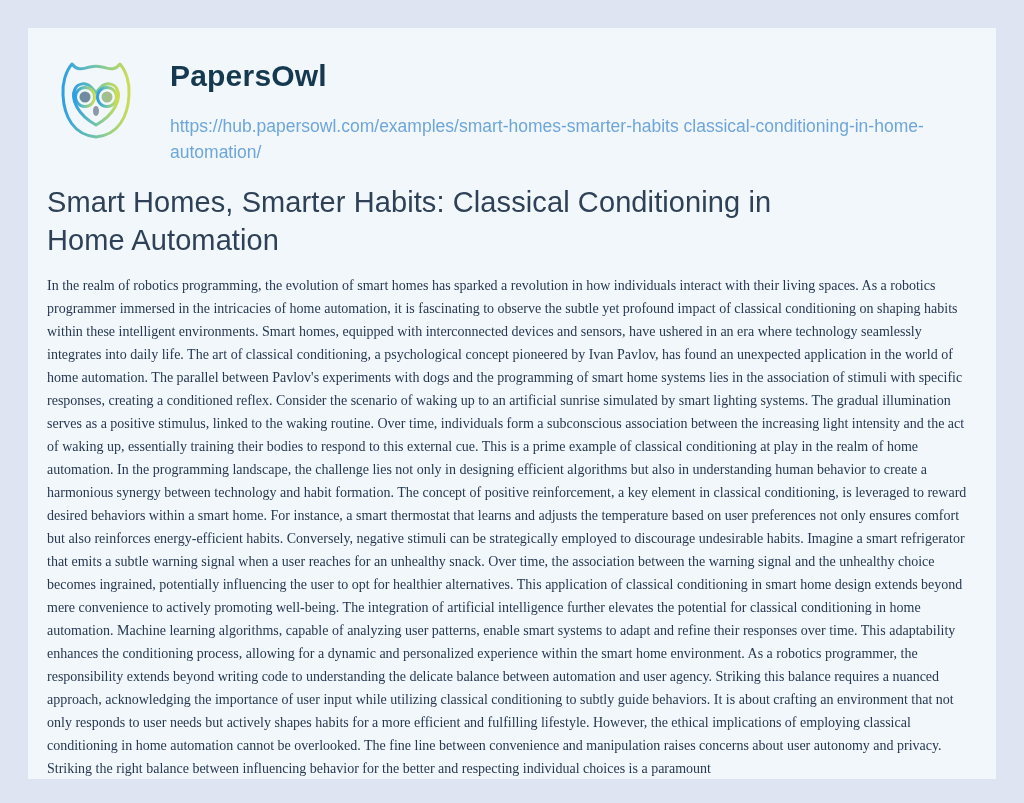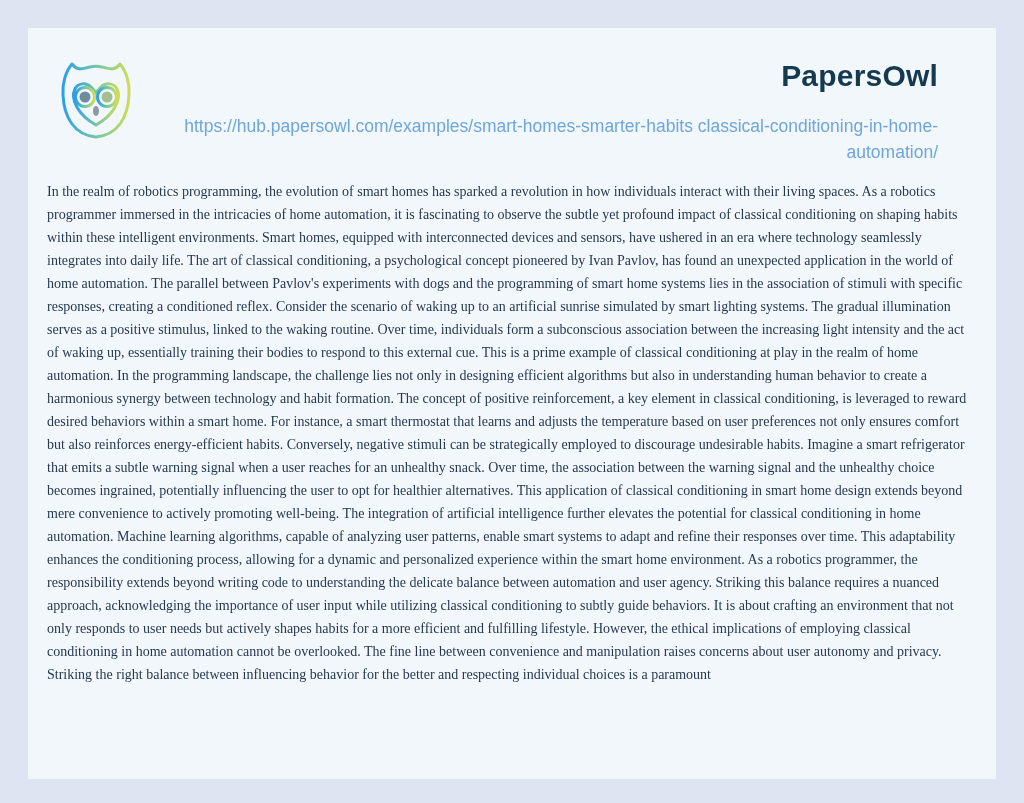--- a/index.html
+++ b/index.html
@@ -28,21 +28,20 @@
     gap: 26px;
   }
   .logo {
     width: 96px;
     height: 96px;
     flex: 0 0 auto;
   }
   .logo svg { display: block; width: 96px; height: 96px; }
   .header-text {
     padding-top: 4px;
-    text-align: right;
   }
   .brand {
     font-size: 30px;
     font-weight: 700;
     color: #15394f;
     letter-spacing: 0.2px;
     line-height: 34px;
   }
   .url {
     display: block;
@@ -101,17 +100,18 @@
 
           <ellipse cx="48" cy="56" rx="3" ry="5" fill="#8b9aa6"></ellipse>
         </svg>
       </div>
       <div class="header-text">
         <div class="brand">PapersOwl</div>
         <a class="url" href="#">https://hub.papersowl.com/examples/smart-homes-smarter-habits classical-conditioning-in-home-automation/</a>
       </div>
     </header>
 
+    <h1 class="title">Smart Homes, Smarter Habits: Classical Conditioning in Home Automation</h1>
 
     <p class="body-text">In the realm of robotics programming, the evolution of smart homes has sparked a revolution in how individuals interact with their living spaces. As a robotics programmer immersed in the intricacies of home automation, it is fascinating to observe the subtle yet profound impact of classical conditioning on shaping habits within these intelligent environments. Smart homes, equipped with interconnected devices and sensors, have ushered in an era where technology seamlessly integrates into daily life. The art of classical conditioning, a psychological concept pioneered by Ivan Pavlov, has found an unexpected application in the world of home automation. The parallel between Pavlov's experiments with dogs and the programming of smart home systems lies in the association of stimuli with specific responses, creating a conditioned reflex. Consider the scenario of waking up to an artificial sunrise simulated by smart lighting systems. The gradual illumination serves as a positive stimulus, linked to the waking routine. Over time, individuals form a subconscious association between the increasing light intensity and the act of waking up, essentially training their bodies to respond to this external cue. This is a prime example of classical conditioning at play in the realm of home automation. In the programming landscape, the challenge lies not only in designing efficient algorithms but also in understanding human behavior to create a harmonious synergy between technology and habit formation. The concept of positive reinforcement, a key element in classical conditioning, is leveraged to reward desired behaviors within a smart home. For instance, a smart thermostat that learns and adjusts the temperature based on user preferences not only ensures comfort but also reinforces energy-efficient habits. Conversely, negative stimuli can be strategically employed to discourage undesirable habits. Imagine a smart refrigerator that emits a subtle warning signal when a user reaches for an unhealthy snack. Over time, the association between the warning signal and the unhealthy choice becomes ingrained, potentially influencing the user to opt for healthier alternatives. This application of classical conditioning in smart home design extends beyond mere convenience to actively promoting well-being. The integration of artificial intelligence further elevates the potential for classical conditioning in home automation. Machine learning algorithms, capable of analyzing user patterns, enable smart systems to adapt and refine their responses over time. This adaptability enhances the conditioning process, allowing for a dynamic and personalized experience within the smart home environment. As a robotics programmer, the responsibility extends beyond writing code to understanding the delicate balance between automation and user agency. Striking this balance requires a nuanced approach, acknowledging the importance of user input while utilizing classical conditioning to subtly guide behaviors. It is about crafting an environment that not only responds to user needs but actively shapes habits for a more efficient and fulfilling lifestyle. However, the ethical implications of employing classical conditioning in home automation cannot be overlooked. The fine line between convenience and manipulation raises concerns about user autonomy and privacy. Striking the right balance between influencing behavior for the better and respecting individual choices is a paramount</p>
 
   </div>
 </div>
 
 </body></html>

